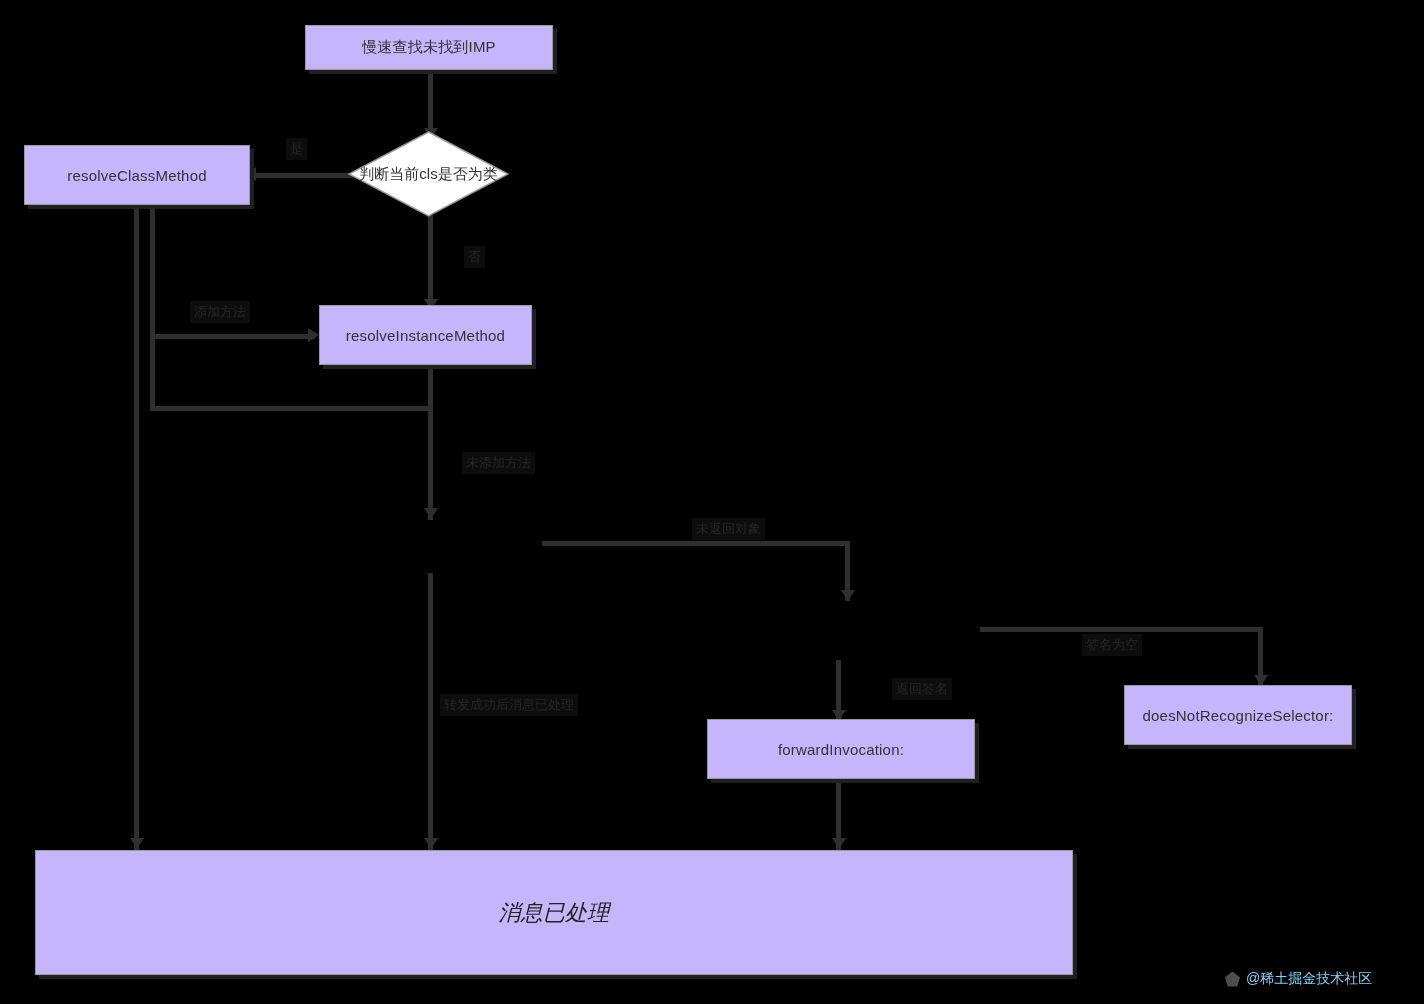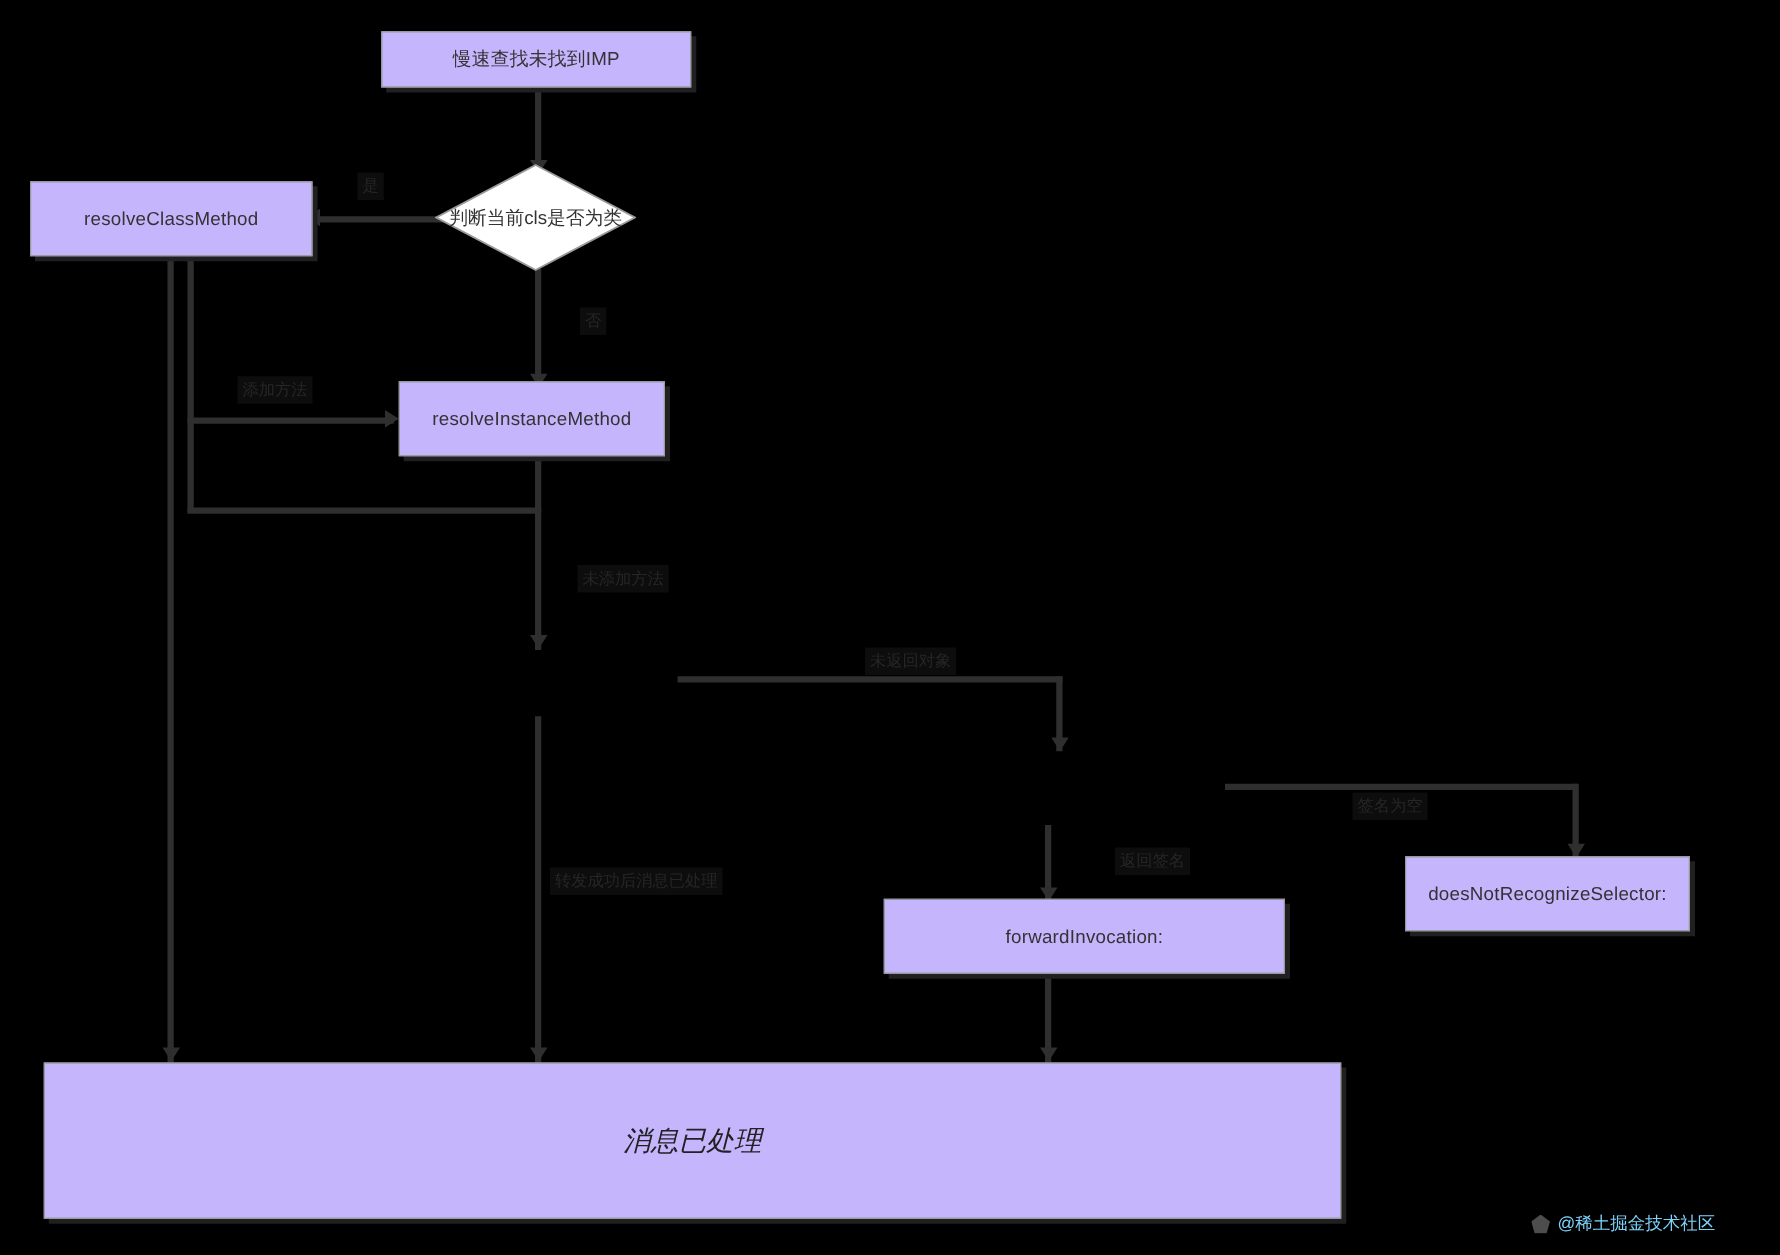--- a/index.html
+++ b/index.html
@@ -179,21 +179,21 @@
   <div class="node" style="left:24px; top:145px; width:226px; height:60px;">
     <span>resolveClassMethod</span>
   </div>
 
   <div class="node" style="left:319px; top:305px; width:213px; height:60px;">
     <span>resolveInstanceMethod</span>
   </div>
 
 
 
-  <div class="node" style="left:707px; top:719px; width:321px; height:60px;">
+  <div class="node" style="left:707px; top:719px; width:268px; height:60px;">
     <span>forwardInvocation:</span>
   </div>
 
   <div class="node" style="left:1124px; top:685px; width:228px; height:60px;">
     <span>doesNotRecognizeSelector:</span>
   </div>
 
   <div class="node big-label" style="left:35px; top:850px; width:1038px; height:125px;">
     <span>消息已处理</span>
   </div>

